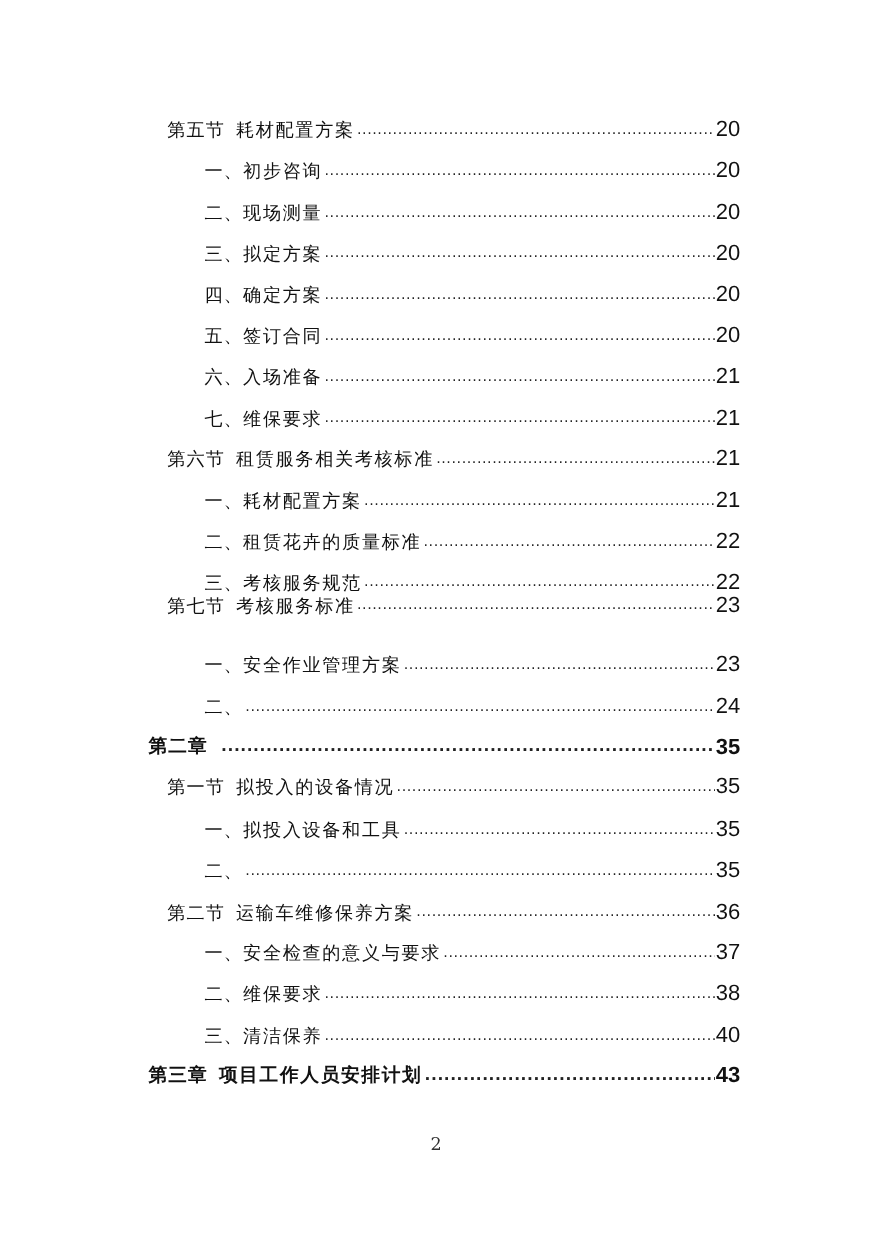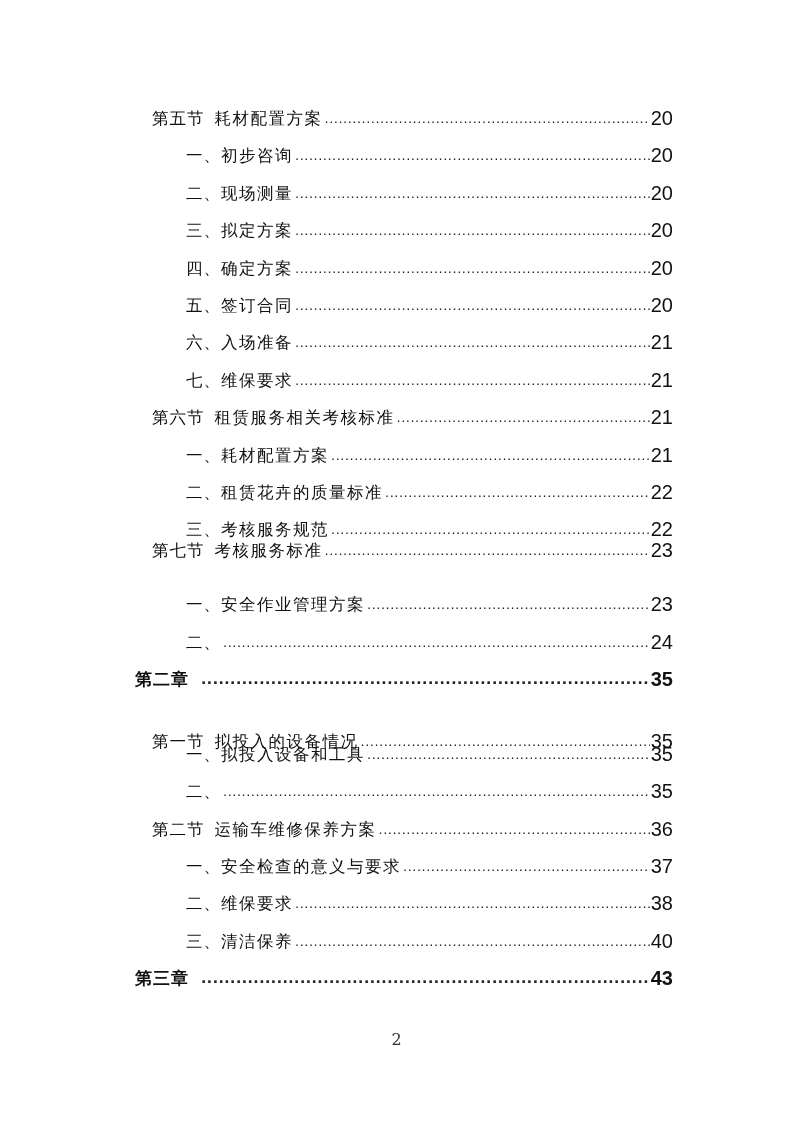--- a/index.html
+++ b/index.html
@@ -117,21 +117,21 @@
       <span class="num">二、</span>
       <span class="leader"></span>
       <span class="page">24</span>
     </div>
   <div class="row level-0" style="top:561px">
       <span class="num">第二章</span>
       <span class="gap"></span>
       <span class="leader"></span>
       <span class="page">35</span>
     </div>
-  <div class="row level-1" style="top:623px">
+  <div class="row level-1" style="top:597px">
       <span class="num">第一节</span>
       <span class="gap"></span>
       <span class="title">拟投入的设备情况</span>
       <span class="leader"></span>
       <span class="page">35</span>
     </div>
   <div class="row level-2" style="top:635.8px">
       <span class="num">一、</span>
       <span class="title">拟投入设备和工具</span>
       <span class="leader"></span>
@@ -163,18 +163,19 @@
     </div>
   <div class="row level-2" style="top:822.8px">
       <span class="num">三、</span>
       <span class="title">清洁保养</span>
       <span class="leader"></span>
       <span class="page">40</span>
     </div>
   <div class="row level-0" style="top:860.2px">
       <span class="num">第三章</span>
       <span class="gap"></span>
+      <span class="title">项目工作人员安排计划</span>
       <span class="leader"></span>
       <span class="page">43</span>
     </div>
 </div>
 
 <div class="page-number">2</div>
 
 </body></html>

